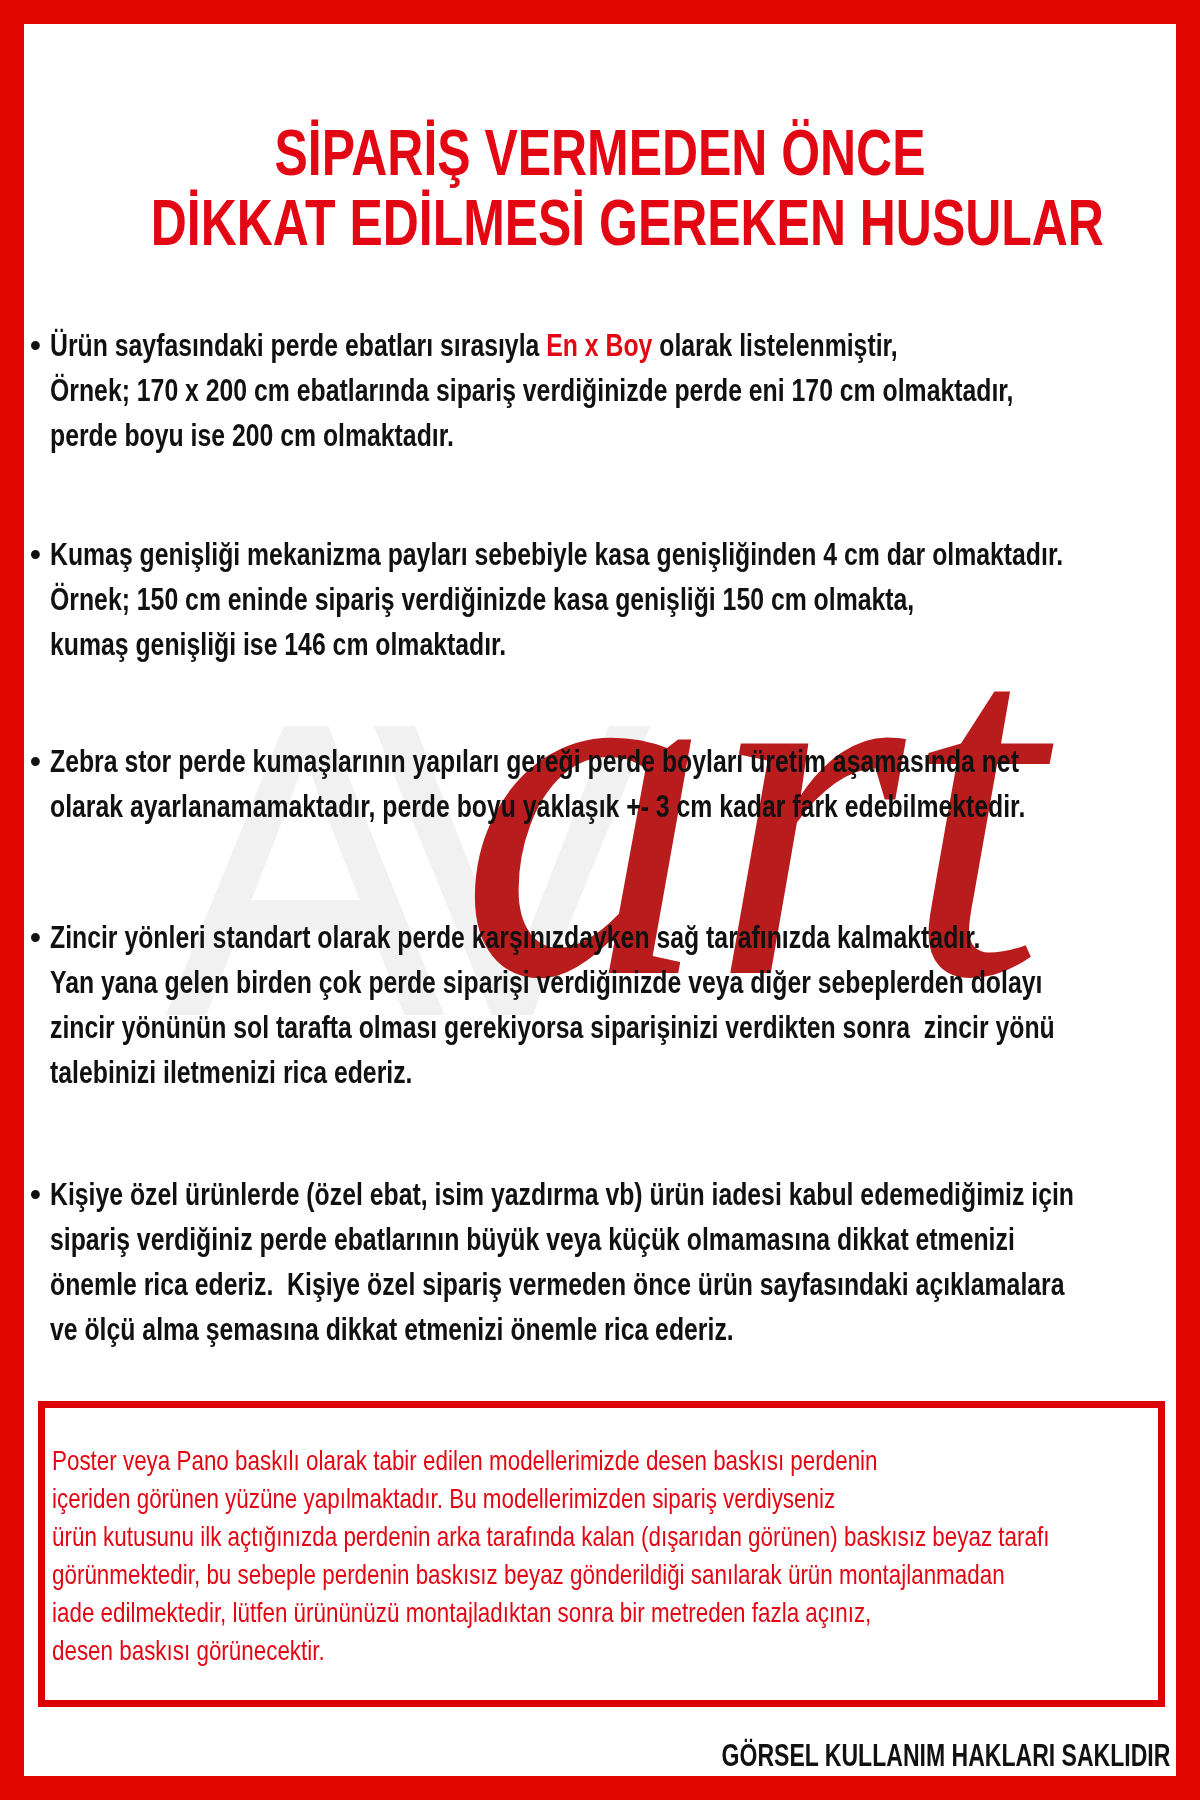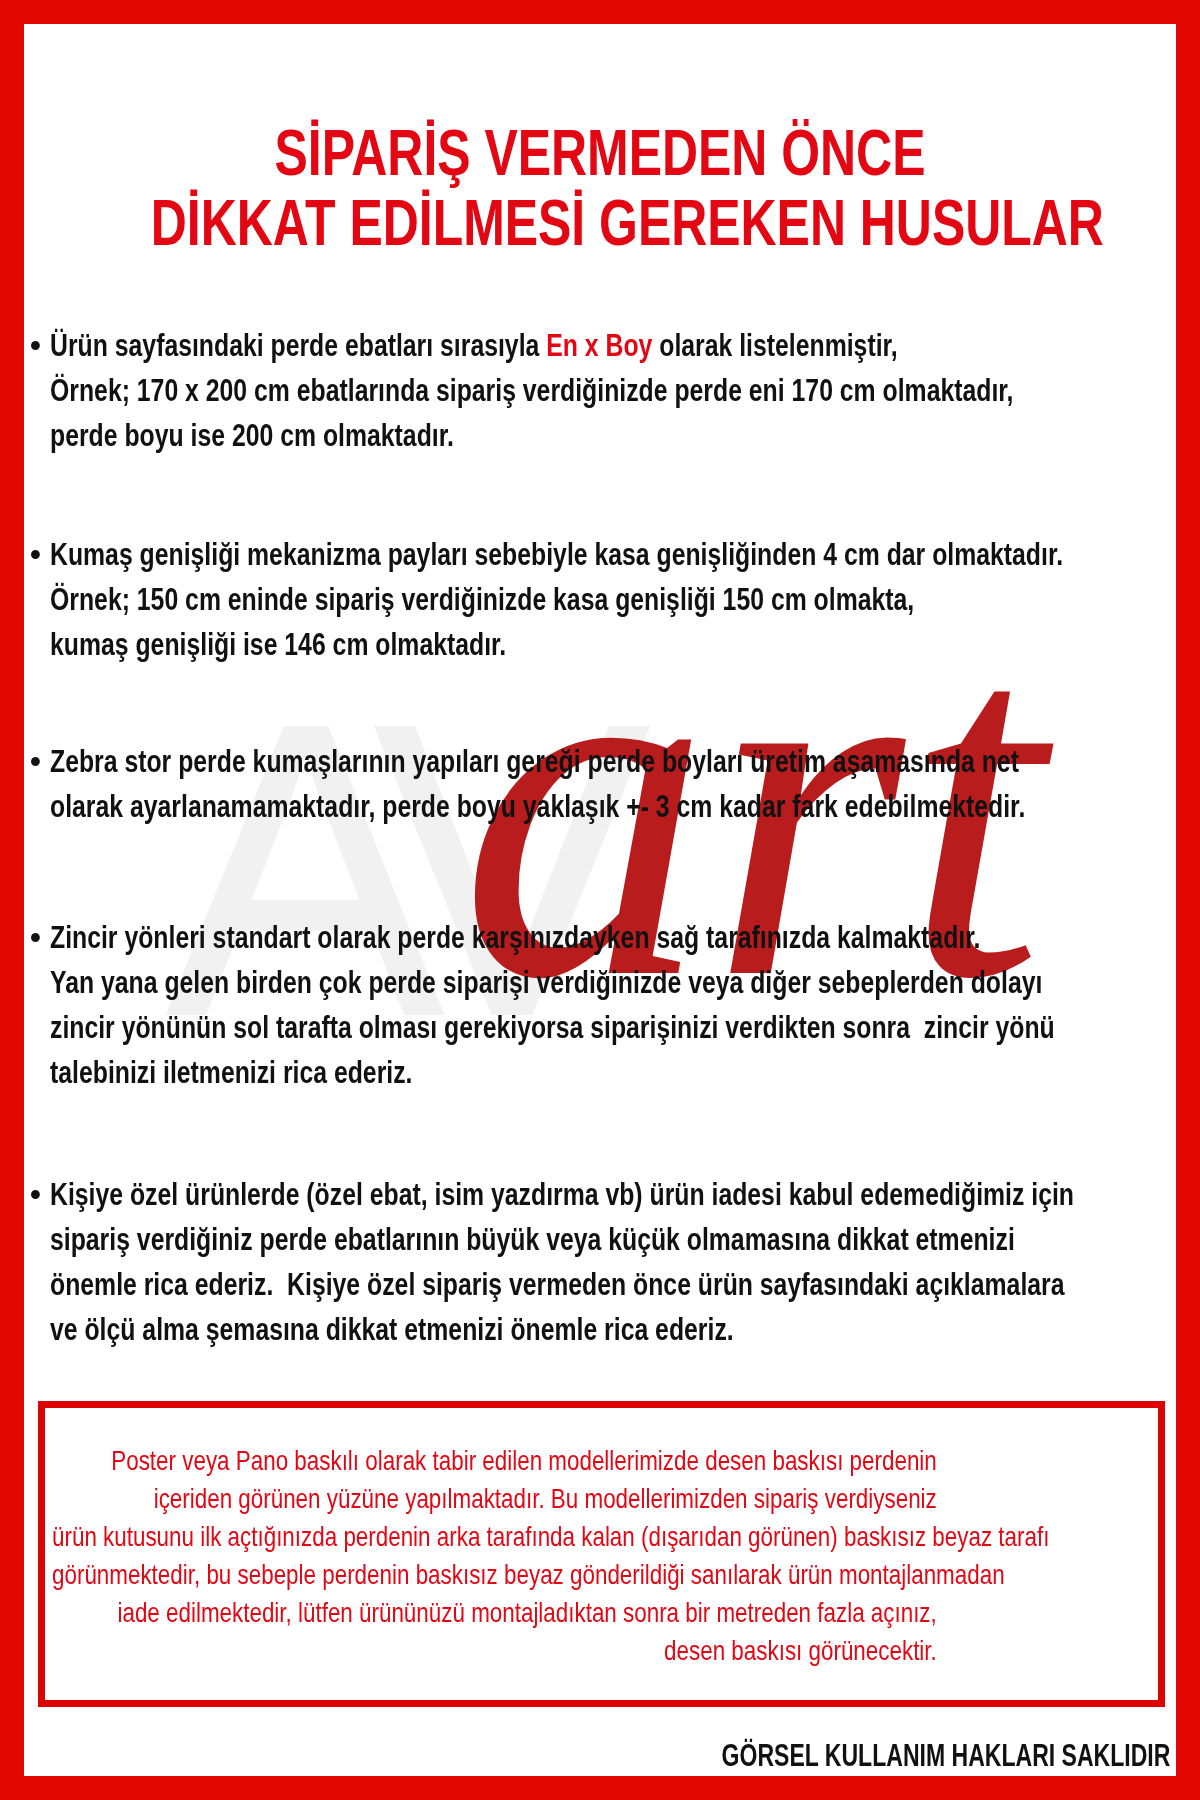--- a/index.html
+++ b/index.html
@@ -51,21 +51,20 @@
     position:absolute;left:-20px;top:0;
     line-height:45px;font-size:31px;
   }
   .red{color:#e30613;}
   
   .notice-box{
     position:absolute;z-index:1;left:14px;top:1377px;
     width:1127px;height:306px;box-sizing:border-box;
     border:7px solid #dd0303;background:transparent;
     padding:34px 0 0 7px;
-    text-align:right;
   }
   .nline{
     color:#e30613;font-size:28px;line-height:38px;white-space:pre;
     transform:scaleX(0.80);transform-origin:0 50%;
   }
   
   .footer{
     position:absolute;z-index:1;right:6px;top:1713px;
     color:#111111;font-weight:bold;font-size:32px;line-height:36px;
     white-space:pre;transform:scaleX(0.72);transform-origin:100% 50%;

